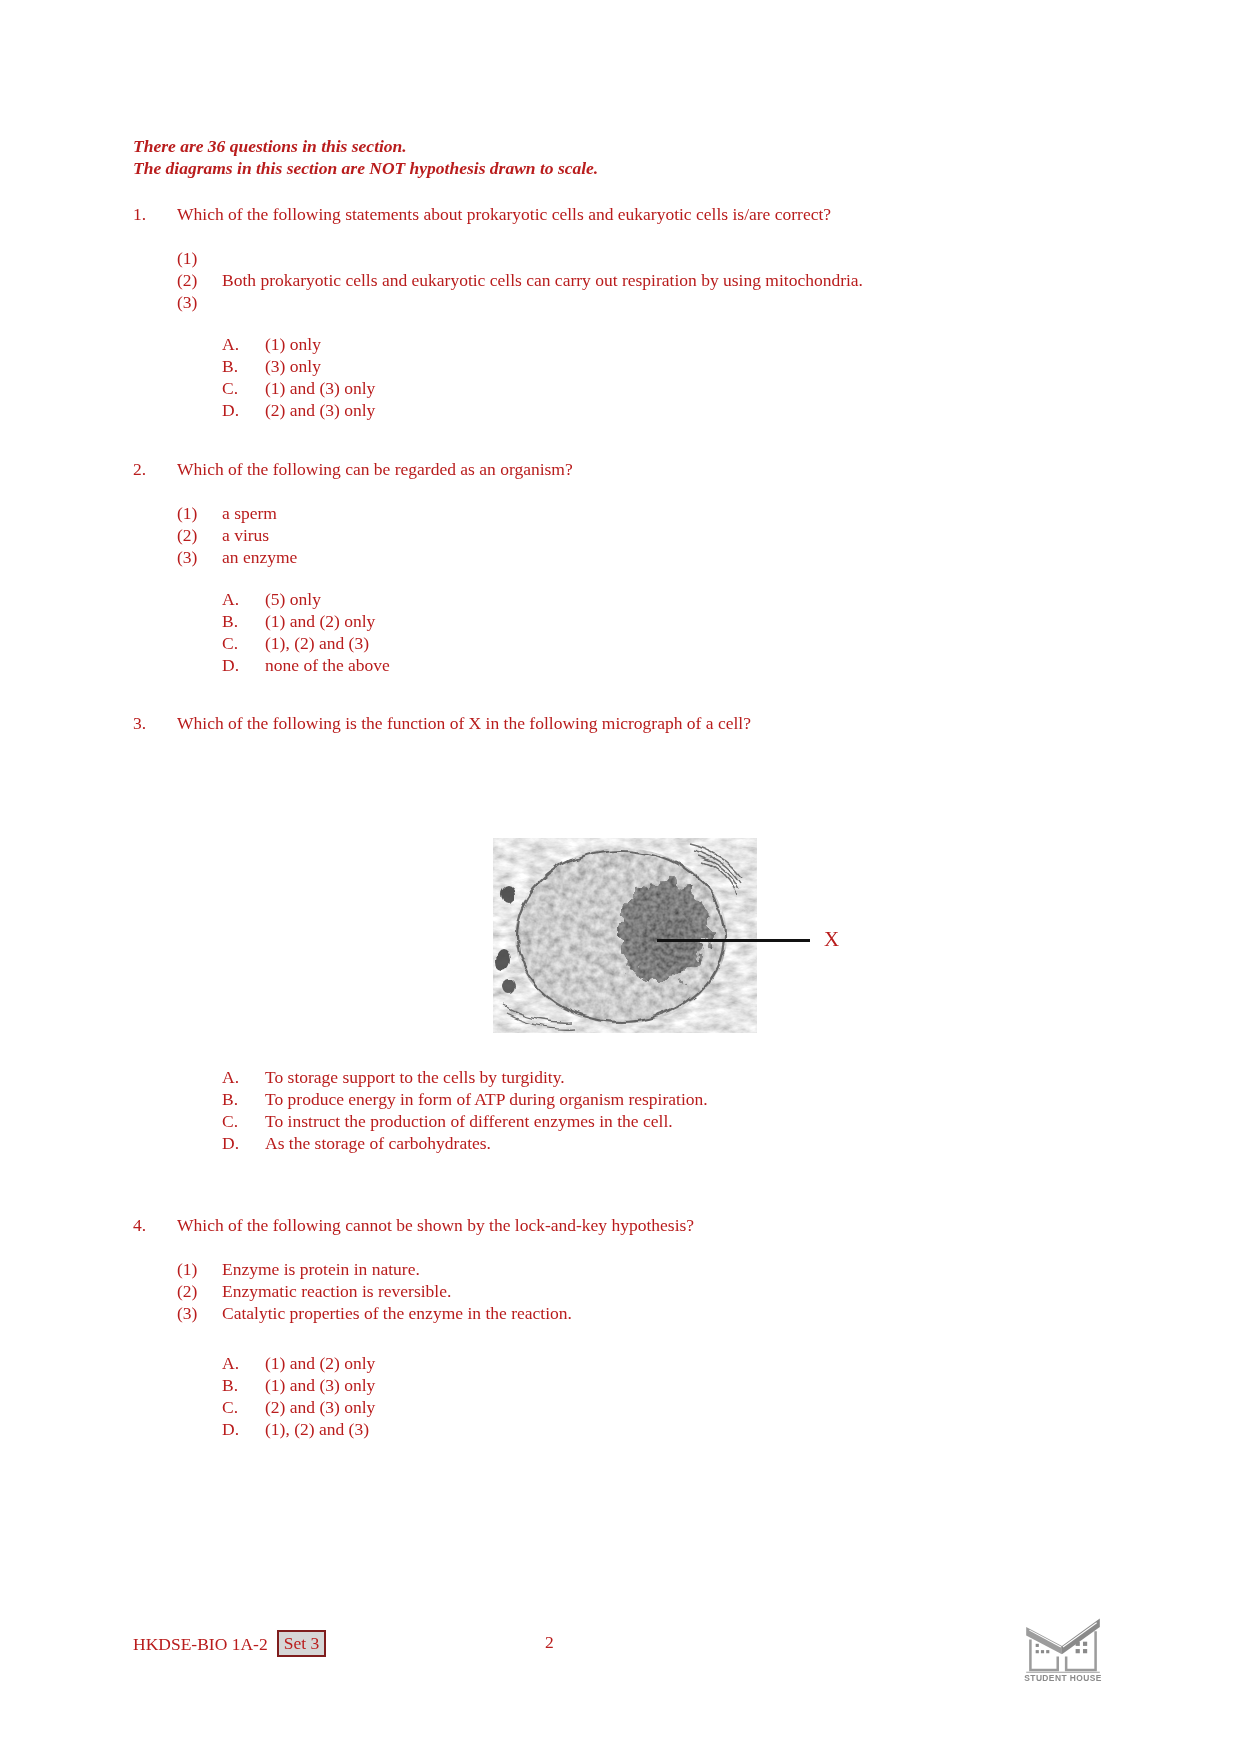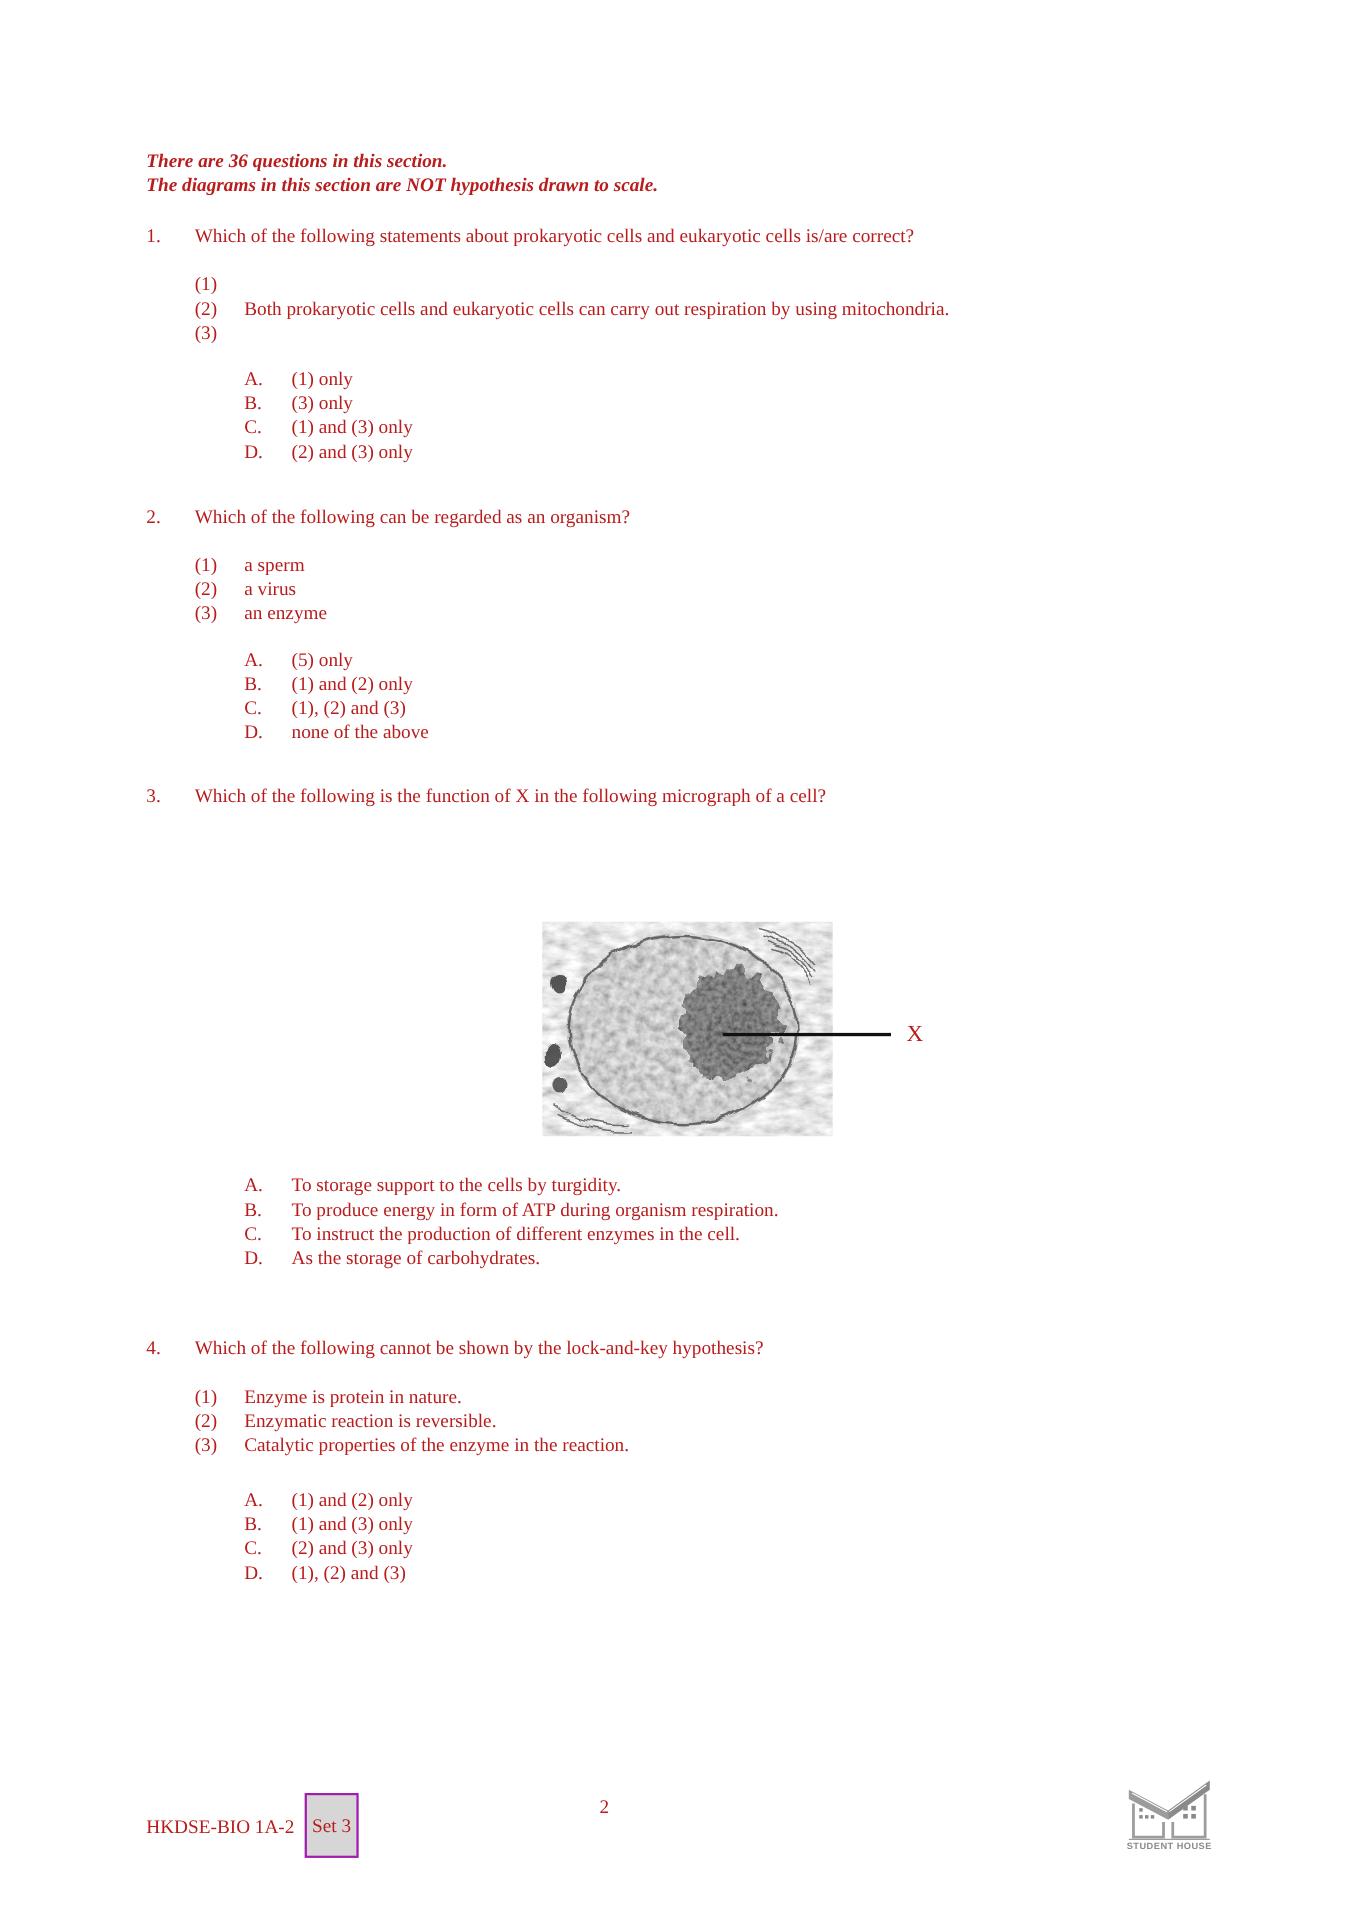--- a/index.html
+++ b/index.html
@@ -41,22 +41,22 @@
   .x-label{
     position:absolute;left:331px;top:89px;
     font-size:21px;line-height:24px;z-index:3;
   }
   .footer-left{
     position:absolute;left:133px;top:1630px;
     display:flex;align-items:center;
   }
   .set-box{
     display:inline-block;margin-left:9px;
-    border:2px solid #a21caf;background:#d6d6d6;
-    padding:16px 5px;line-height:23px;
+    border:2px solid #7f1d1d;background:#d6d6d6;
+    padding:0 5px;line-height:23px;
   }
   .page-num{position:absolute;left:545px;top:1631px;}
   .logo{position:absolute;left:1022px;top:1613px;width:82px;height:70px;}
 </style>
 </head>
 <body>
 
 <div class="page">
   <div class="content">
 

